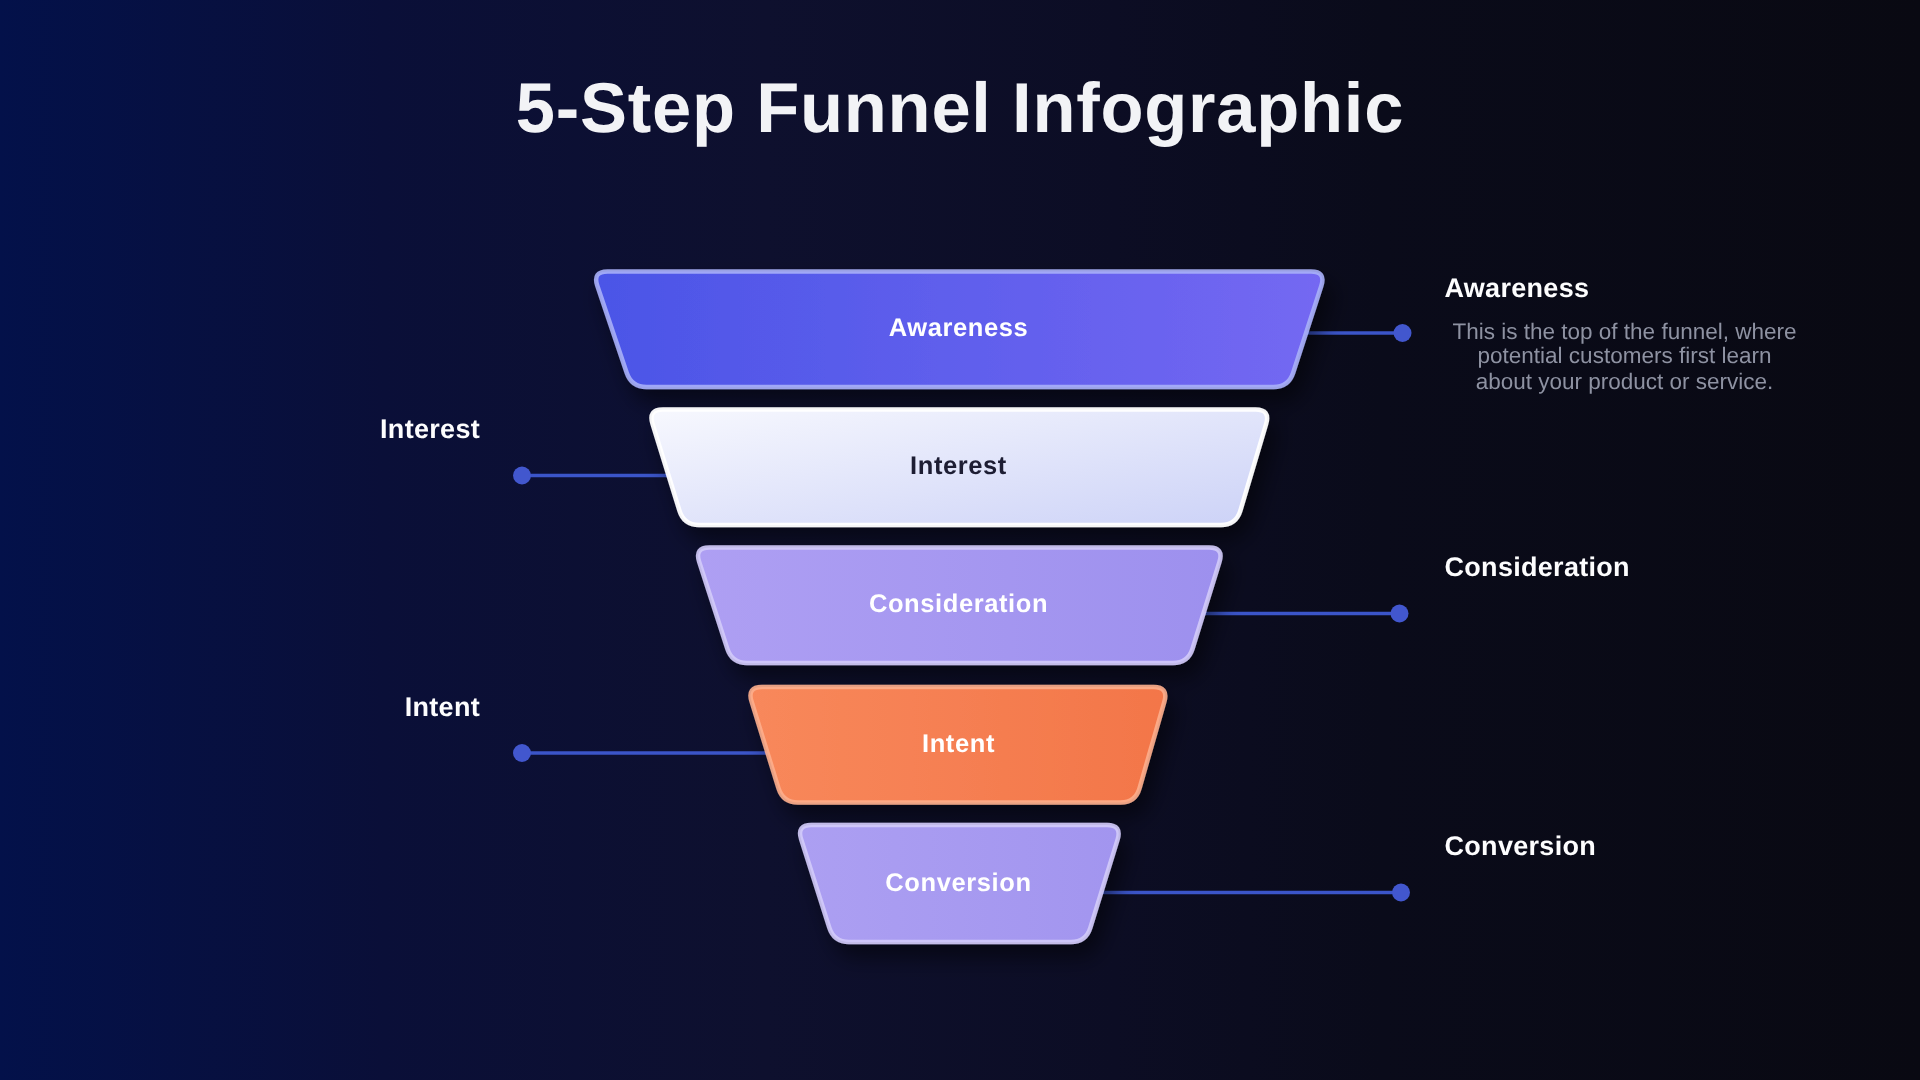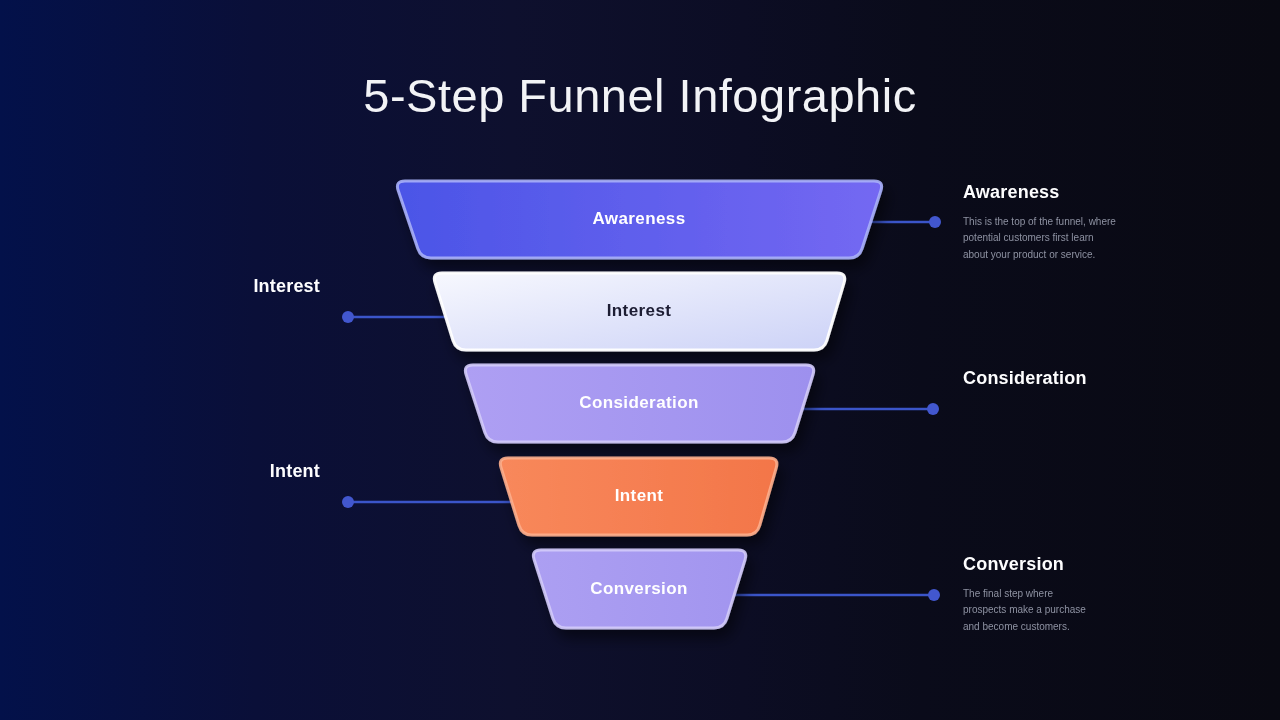--- a/index.html
+++ b/index.html
@@ -8,42 +8,43 @@
     font-family:"Liberation Sans", sans-serif;
     background:#090912;
   }
   .canvas{
     position:relative;width:1280px;height:720px;
     background:linear-gradient(90deg,
       #03114a 0%, #0a0f38 20%, #0e102e 40%,
       #0c0d24 58%, #0a0b1a 72%, #090912 100%);
   }
   .page-title{
-    position:absolute;top:68px;left:0;width:1280px;
+    position:absolute;top:44px;left:0;width:1280px;
     text-align:center;
-    font-size:47px;font-weight:400;letter-spacing:0.5px;
+    font-size:47px;font-weight:700;letter-spacing:0.5px;
     color:#f2f3f6;margin:0;
   }
   svg.diagram{position:absolute;left:0;top:0;}
   .funnel-label{
     position:absolute;transform:translate(-50%,-50%);
     white-space:nowrap;
     font-size:17px;font-weight:600;letter-spacing:0.4px;
     color:#ffffff;
   }
   .funnel-label.dark{color:#1d1d33;}
   .callout{position:absolute;width:240px;}
   .callout.left{text-align:right;}
   .callout-title{
     font-size:18px;font-weight:700;color:#fdfdfe;
     letter-spacing:0.2px;margin-bottom:11px;
   }
   .callout-desc{
-    font-size:10px;line-height:16.3px;
+    font-size:15px;line-height:16.3px;
     white-space:pre-line;
+    text-align:center;
   }
   .callout.right .callout-desc{color:#8e92a2;}
   .callout.left  .callout-desc{color:#a6abbf;}
 </style>
 </head>
 <body>
 
 <div class="canvas">
 
   <h1 class="page-title">5-Step Funnel Infographic</h1>
@@ -119,18 +120,15 @@
   <div class="callout right" style="left:963px;top:368px;">
     <div class="callout-title">Consideration</div>
   </div>
 
   <div class="callout left" style="right:960px;top:461px;">
     <div class="callout-title">Intent</div>
   </div>
 
   <div class="callout right" style="left:963px;top:554px;">
     <div class="callout-title">Conversion</div>
-    <div class="callout-desc">The final step where
-prospects make a purchase
-and become customers.</div>
   </div>
 
 </div>
 
 </body></html>

